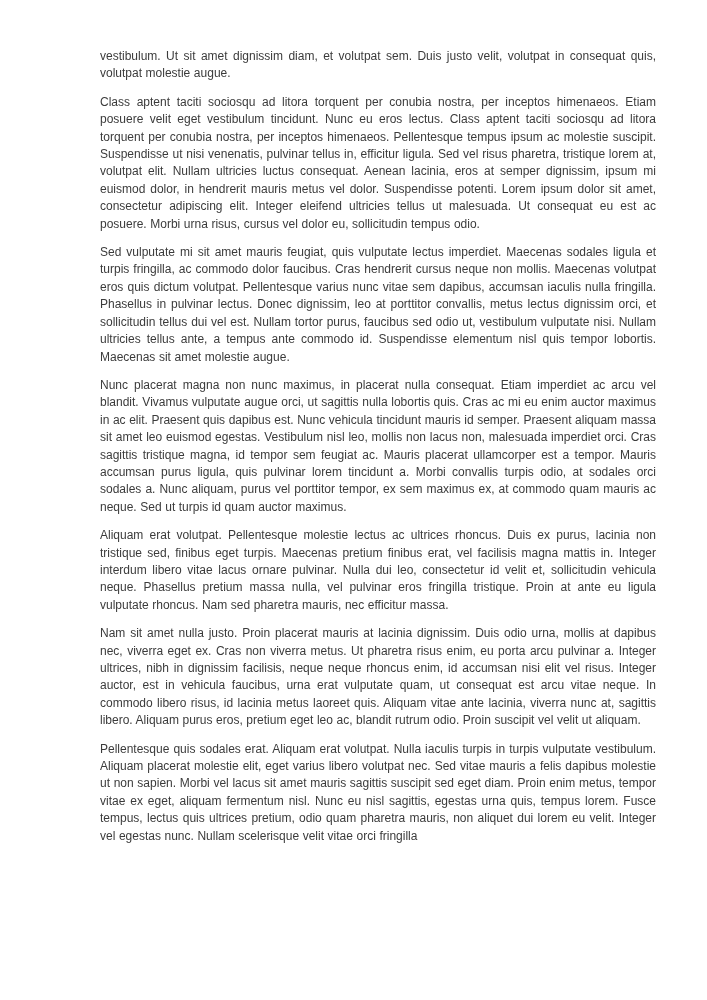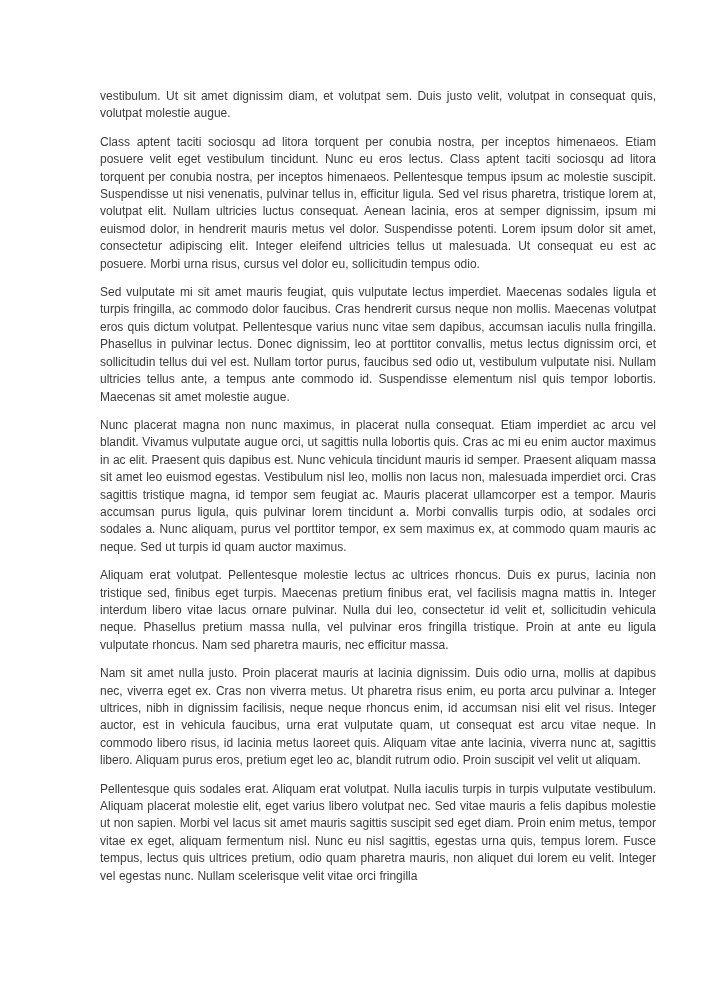--- a/index.html
+++ b/index.html
@@ -11,21 +11,21 @@
     width: 707px;
     height: 1000px;
     overflow: hidden;
     font-family: "Liberation Sans", "DejaVu Sans", sans-serif;
   }
   .page {
     box-sizing: border-box;
     width: 707px;
     height: 1000px;
     background: #ffffff;
-    padding: 88px 51px 0 100px;
+    padding: 48px 51px 0 100px;
   }
   .page p {
     margin: 0 0 11px 0;
     font-size: 12px;
     line-height: 17.4px;
     color: #3b3b3b;
     text-align: justify;
     word-spacing: 0.02em;
   }
 </style>

